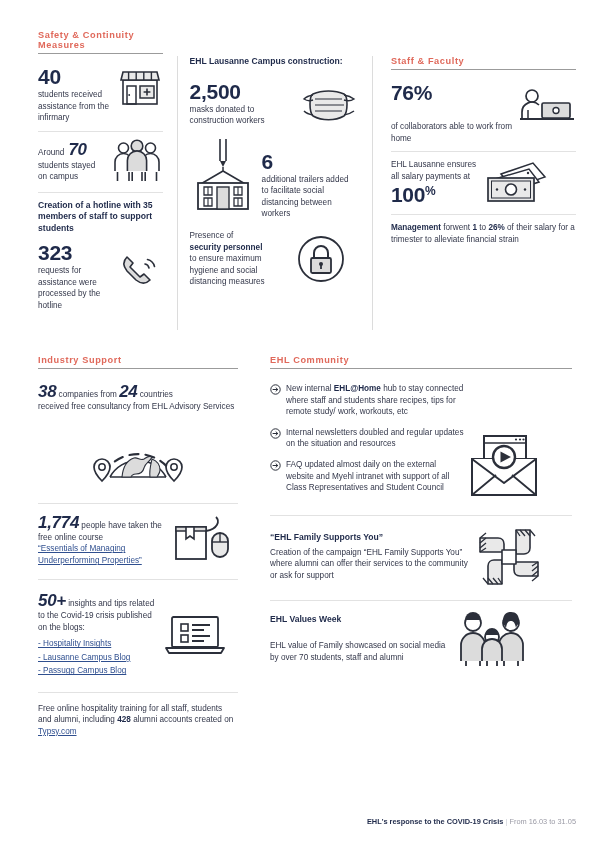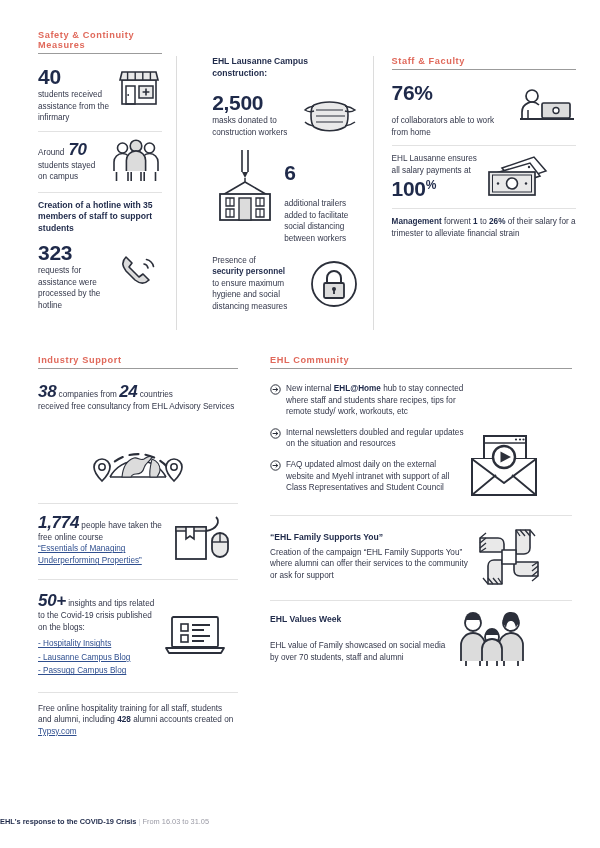--- a/index.html
+++ b/index.html
@@ -32,39 +32,39 @@
   .big.sm { font-size: 17px; line-height: 18px; font-style: italic; }
   .sup { font-size: 12px; font-weight: 700; color: #1f2a4a; vertical-align: top; }
   .subhead { font-size: 8.6px; font-weight: 700; color: #1f2a4a; line-height: 11.5px; }
   .link { color: #2f4f8f; text-decoration: underline; }
 
   .hr { height: 1px; background: #e2e2e2; margin: 7px 0; }
 
   
   .top { position: absolute; left: 0; top: 30px; width: 600px; height: 300px; display: flex; }
   .col-a { width: 186px; padding: 0 14px 0 38px; }
-  .col-b { width: 208px; padding: 0 14px 0 35px; border-left: 1px solid #dcdcdc; }
+  .col-b { width: 208px; padding: 0 14px 0 12px; border-left: 1px solid #dcdcdc; }
   .col-c { width: 242px; padding: 0 24px 0 18px; border-left: 1px solid #dcdcdc; }
   .col-b, .col-c { margin-top: 26px; }
 
   .row { display: flex; align-items: flex-start; gap: 6px; }
   .row .txt { flex: 1 1 auto; }
   .ico { flex: 0 0 auto; display: flex; align-items: center; justify-content: center; }
 
   
   .bottom { position: absolute; left: 0; top: 355px; width: 600px; display: flex; }
   .col-l { width: 252px; padding: 0 14px 0 38px; }
   .col-r { width: 348px; padding: 0 28px 0 18px; }
 
   .bullet-row { display: flex; gap: 5px; margin-bottom: 9px; }
   .bullet-ico { flex: 0 0 11px; padding-top: 1px; }
 
   .footer {
     position: absolute; left: 0; right: 24px; bottom: 22px;
-    font-size: 7.4px; color: #1f2a4a; font-weight: 700;
+    text-align: right; font-size: 7.4px; color: #1f2a4a; font-weight: 700;
   }
   .footer .dim { color: #9a9aa5; font-weight: 400; }
   .footer .bar { color: #c9ccd4; font-weight: 400; }
 
   svg { display: block; }
 </style>
 </head>
 <body>
 
 <div class="page">
@@ -167,21 +167,21 @@
             <path d="M33 30 v4" stroke="#2b2f3a" stroke-width="1.5"></path>
             <path d="M33 34 L9 48 M33 34 L57 48" fill="none" stroke="#2b2f3a" stroke-width="1.6"></path>
             <rect x="8" y="46" width="50" height="26" fill="#fff" stroke="#2b2f3a" stroke-width="1.8"></rect>
             <rect x="27" y="50" width="12" height="22" fill="#dcdcdc" stroke="#2b2f3a" stroke-width="1.4"></rect>
             <path d="M14 50 h8 v8 h-8 Z M14 61 h8 v8 h-8 Z M44 50 h8 v8 h-8 Z M44 61 h8 v8 h-8 Z" fill="none" stroke="#2b2f3a" stroke-width="1.3"></path>
             <path d="M18 50 v8 M18 61 v8 M48 50 v8 M48 61 v8" stroke="#2b2f3a" stroke-width="1.1"></path>
           </svg>
         </div>
         <div class="txt" style="padding-top:14px">
           <div class="big">6</div>
-          <div class="body" style="margin-top:14px;max-width:92px">additional trailers added to facilitate social distancing between workers</div>
+          <div class="body" style="margin-top:1px;max-width:92px">additional trailers added to facilitate social distancing between workers</div>
         </div>
       </div>
 
       <div class="row" style="margin-top:10px;align-items:center">
         <div class="txt" style="max-width:100px">
           <div class="body">Presence of</div>
           <div class="body bold">security personnel</div>
           <div class="body">to ensure maximum hygiene and social distancing measures</div>
         </div>
         <div class="ico">
@@ -200,21 +200,21 @@
       <div>
         <div class="sec-head">Staff &amp; Faculty</div>
         <div class="sec-rule"></div>
       </div>
 
       <div style="height:12px"></div>
 
       <div class="row">
         <div class="txt">
           <div class="big">76%</div>
-          <div class="body" style="margin-top:11px">of collaborators able to work from home</div>
+          <div class="body" style="margin-top:17px">of collaborators able to work from home</div>
         </div>
         <div class="ico" style="padding-top:6px">
           <svg width="58" height="40" viewBox="0 0 58 40">
             <circle cx="14" cy="8" r="6" fill="#fff" stroke="#2b2f3a" stroke-width="1.7"></circle>
             <path d="M4 30 v-6 a10 10 0 0 1 17 -7" fill="none" stroke="#2b2f3a" stroke-width="1.7"></path>
             <path d="M10 22 v8" stroke="#2b2f3a" stroke-width="1.5"></path>
             <rect x="24" y="15" width="28" height="15" rx="1.5" fill="#dcdcdc" stroke="#2b2f3a" stroke-width="1.7"></rect>
             <circle cx="38" cy="22.5" r="3" fill="#fff" stroke="#2b2f3a" stroke-width="1.4"></circle>
             <path d="M2 31 h54" stroke="#2b2f3a" stroke-width="1.8"></path>
           </svg>

